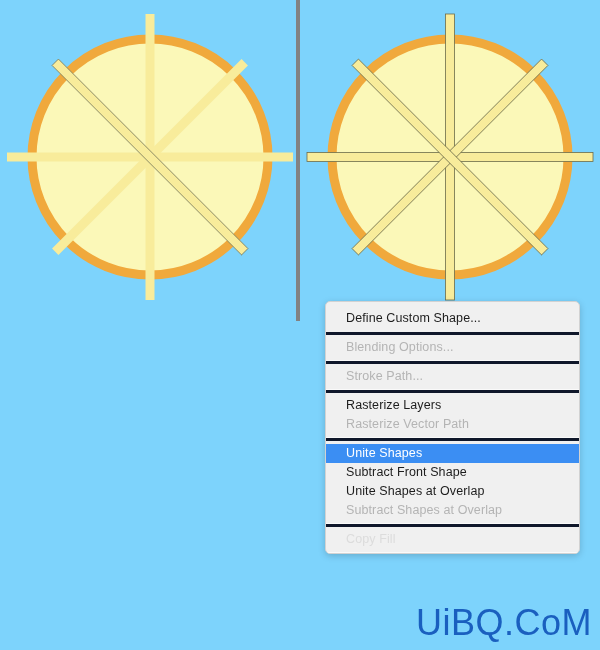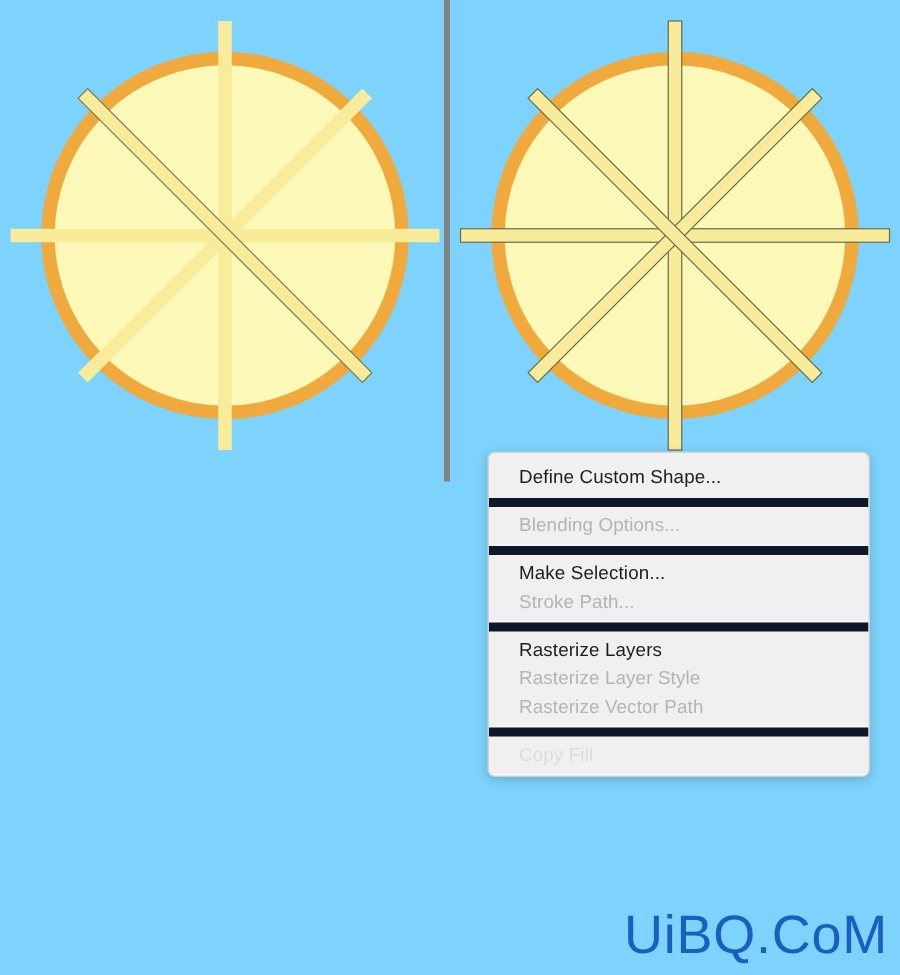--- a/index.html
+++ b/index.html
@@ -62,21 +62,21 @@
     box-shadow: 0 2px 7px rgba(0,0,0,0.18);
     padding: 4px 0 0 0;
     box-sizing: border-box;
     overflow: hidden;
   }
 
   .menu-group {
     padding: 3px 0 4px 0;
   }
   .menu-group + .menu-group {
-    border-top: 6px solid #0f172a;
+    border-top: 3px solid #0f172a;
     box-shadow: 0 -1px 0 #fafafa inset;
   }
 
   .menu-item {
     height: 19px;
     line-height: 19px;
     padding: 0 10px 0 20px;
     font-size: 12.5px;
     color: #1d1d1d;
     white-space: nowrap;
@@ -140,27 +140,31 @@
   </div>
 
   <div class="context-menu" id="context-menu">
       <div class="menu-group">
         <div class="menu-item">Define Custom Shape...</div>
       </div>
       <div class="menu-group">
         <div class="menu-item disabled">Blending Options...</div>
       </div>
       <div class="menu-group">
-        <div class="menu-item">Make Selection...</div>
         <div class="menu-item disabled">Stroke Path...</div>
       </div>
       <div class="menu-group">
         <div class="menu-item">Rasterize Layers</div>
-        <div class="menu-item disabled">Rasterize Layer Style</div>
         <div class="menu-item disabled">Rasterize Vector Path</div>
+      </div>
+      <div class="menu-group">
+        <div class="menu-item selected">Unite Shapes</div>
+        <div class="menu-item">Subtract Front Shape</div>
+        <div class="menu-item">Unite Shapes at Overlap</div>
+        <div class="menu-item disabled">Subtract Shapes at Overlap</div>
       </div>
       <div class="menu-group">
         <div class="menu-item faded">Copy Fill</div>
       </div>
     </div>
 
   <div class="watermark">UiBQ.CoM</div>
 
 </div>
 

